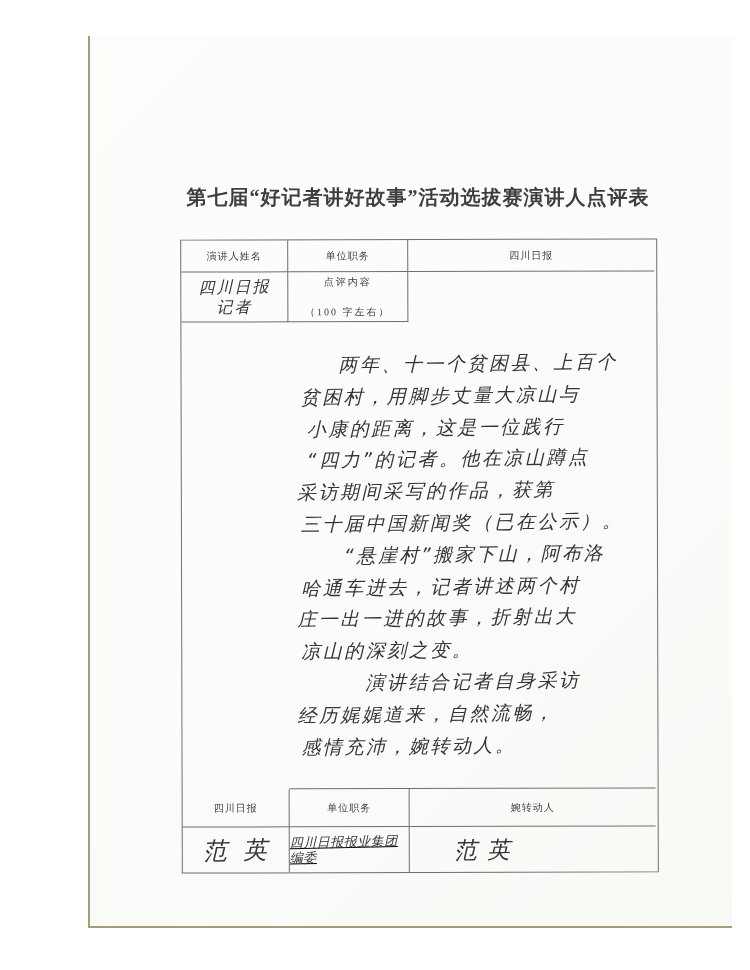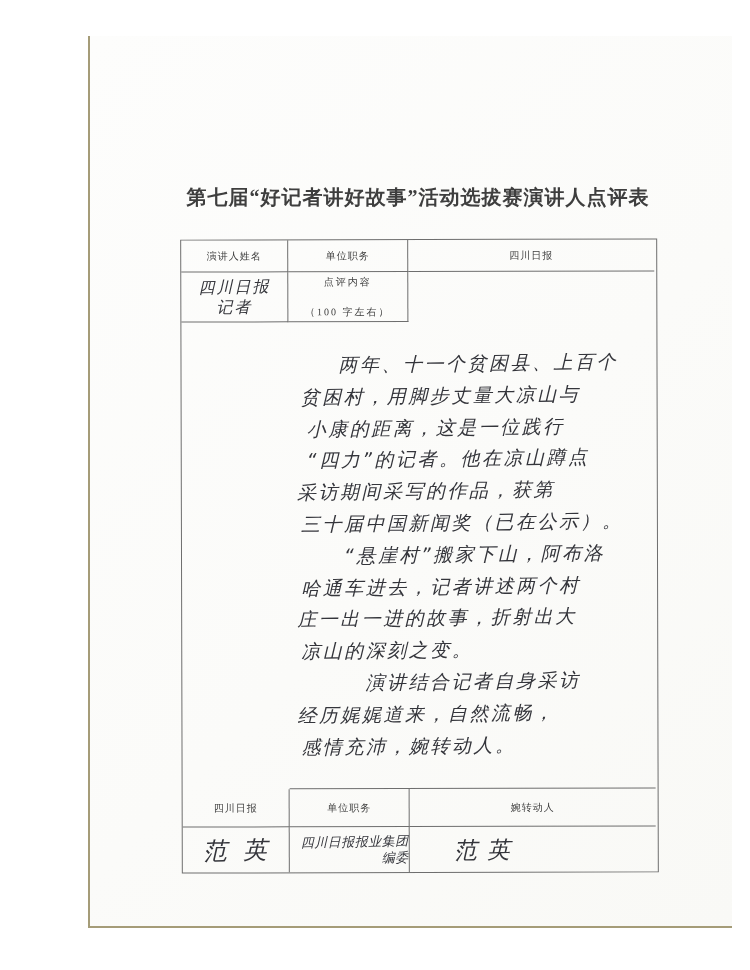--- a/index.html
+++ b/index.html
@@ -44,21 +44,21 @@
     letter-spacing:2.5px; white-space:nowrap; font-family:"DejaVu Sans",sans-serif;
     font-style:italic; color:#34353b; transform:rotate(-0.6deg); }
   .i-a  { padding-left:50px; }
   .i-b  { padding-left:12px; }
   .i-c  { padding-left:18px; }
   .i-d  { padding-left:55px; }
   .i-e  { padding-left:76px; }
   .i-f  { padding-left:8px; }
 
   .expert-name { font-size:24px; letter-spacing:16px; padding-left:14px; }
-  .expert-unit { display:flex; flex-direction:column; align-items:flex-end; line-height:16px; }
+  .expert-unit { display:flex; flex-direction:column; align-items:flex-start; line-height:16px;text-decoration:underline; }
   .expert-unit .hw { font-size:13px; letter-spacing:0.5px; }
   .expert-sign { font-size:23px; letter-spacing:10px; transform:rotate(-1deg) translateX(-46px); }
 </style>
 </head>
 <body>
 
 <div class="paper">
 
   <div class="title">第七届“好记者讲好故事”活动选拔赛演讲人点评表</div>
 

